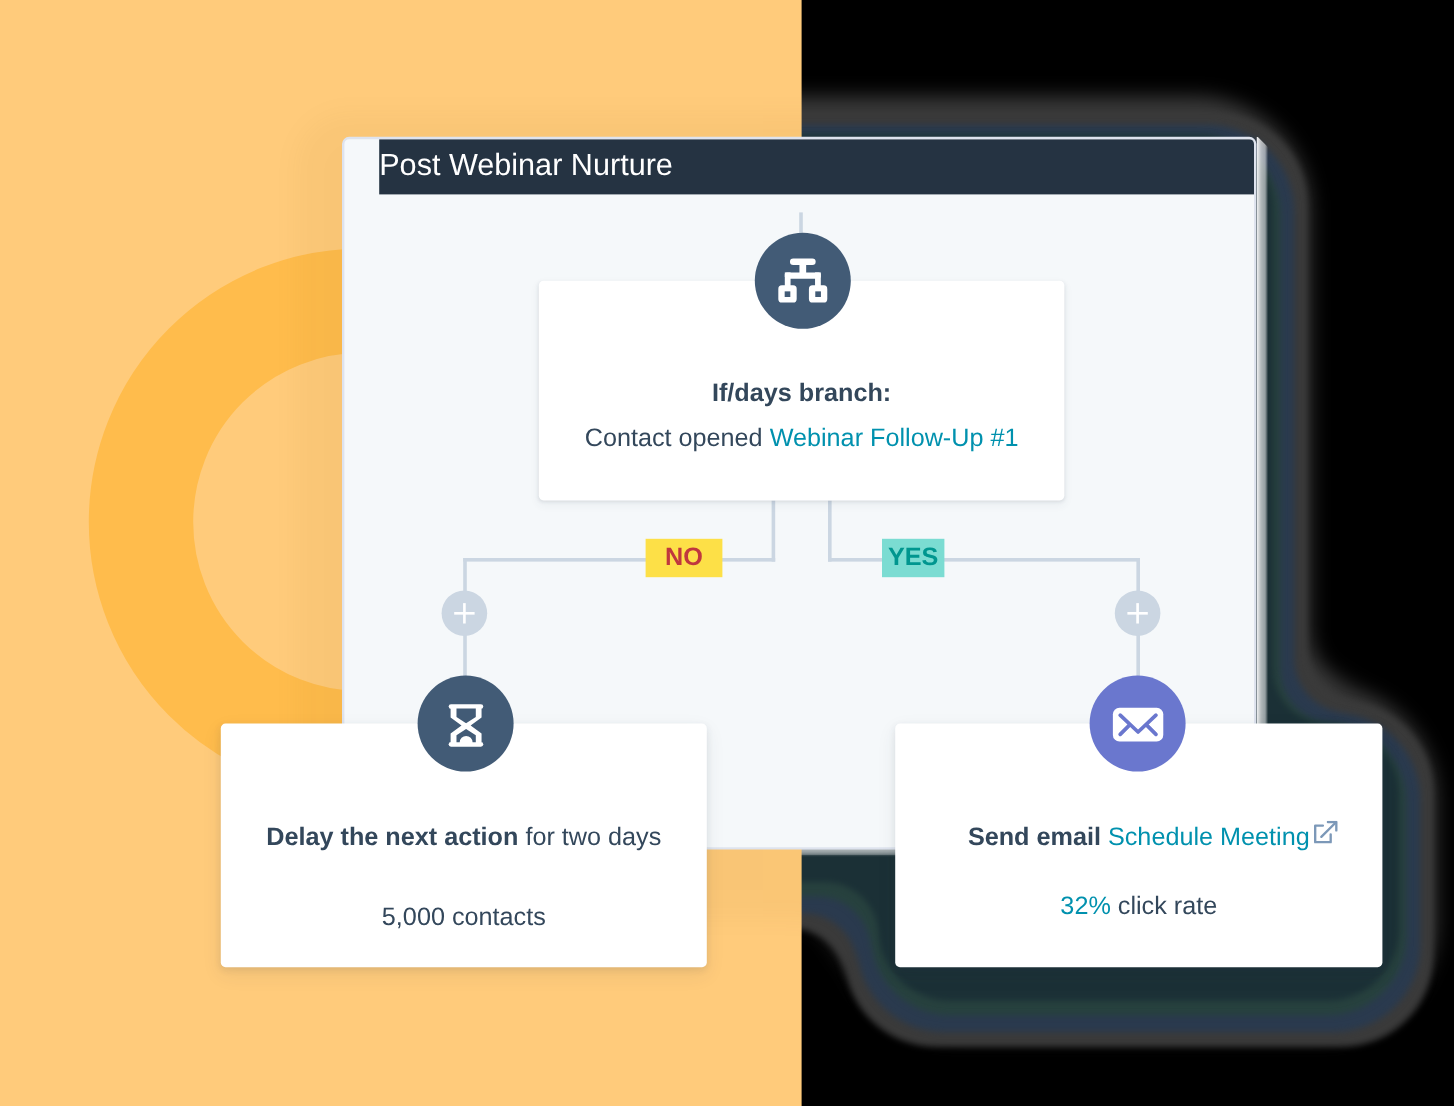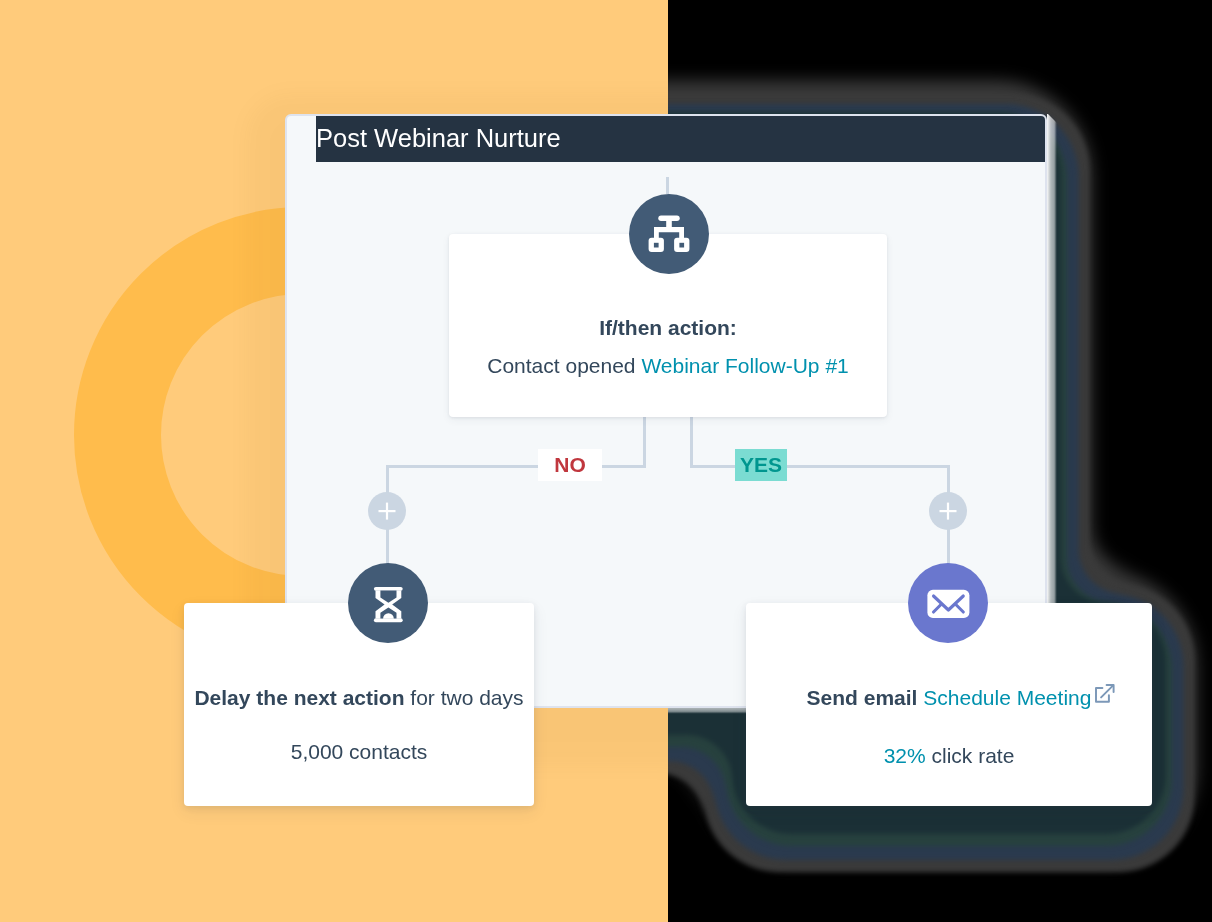--- a/index.html
+++ b/index.html
@@ -27,21 +27,21 @@
   
   .ic{position:absolute;width:80px;height:80px;border-radius:50%;z-index:20;}
   .ic svg{display:block;}
   .plus{position:absolute;width:38px;height:38px;border-radius:50%;background:#CBD6E2;}
 
   
   .card{position:absolute;background:#fff;border-radius:4px;z-index:10;}
   #bcard{left:449px;top:234px;width:438px;height:183px;
          box-shadow:0 1px 3px rgba(45,62,80,.10),0 3px 8px rgba(45,62,80,.06);}
   .bigcard{position:absolute;background:#fff;border-radius:4px;z-index:10;}
-  #dcard{left:184px;top:603px;width:350px;height:203px;
+  #dcard{left:184px;top:603px;width:405px;height:203px;
          box-shadow:0 2px 6px rgba(45,62,80,.10),0 6px 16px rgba(45,62,80,.08);}
   #ecard{left:746px;top:603px;width:406px;height:203px;
          box-shadow:0 2px 6px rgba(45,62,80,.10),0 6px 16px rgba(45,62,80,.08);}
 
   .ctxt{position:absolute;width:100%;text-align:center;color:#33475B;white-space:nowrap;}
   .b{font-weight:bold;font-size:21px;}
   .r{font-size:21px;}
   .teal{color:#0091AE;}
   .xlink{position:absolute;left:349px;top:81px;}
 
@@ -102,21 +102,21 @@
 
   <div class="ln" style="left:643px;top:417px;width:3px;height:51px;"></div>
   <div class="ln" style="left:690px;top:417px;width:3px;height:51px;"></div>
   <div class="ln" style="left:386px;top:465px;width:260px;height:3px;"></div>
   <div class="ln" style="left:690px;top:465px;width:260px;height:3px;"></div>
   <div class="ln" style="left:386px;top:465px;width:3px;height:30px;"></div>
   <div class="ln" style="left:947px;top:465px;width:3px;height:30px;"></div>
   <div class="ln" style="left:386px;top:528px;width:3px;height:40px;"></div>
   <div class="ln" style="left:947px;top:528px;width:3px;height:40px;"></div>
 
-  <div class="chip" style="left:538px;top:449px;width:64px;background:#ffffff;color:#C0373E;">
+  <div class="chip" style="left:538px;top:449px;width:64px;background:#fde047;color:#C0373E;">
     <span>NO</span>
   </div>
   <div class="chip" style="left:735px;top:449px;width:52px;background:#7BDCD2;color:#00968F;">
     <span>YES</span>
   </div>
 
   <div class="plus" style="left:368px;top:492px;">
     <svg width="38" height="38" viewBox="0 0 38 38">
       <rect x="10.5" y="18" width="17" height="2.2" fill="#fff"></rect>
       <rect x="17.9" y="10.6" width="2.2" height="17" fill="#fff"></rect>
@@ -140,21 +140,21 @@
         <rect x="19.6" y="43.8" width="15.3" height="14.3" rx="3"></rect>
         <rect x="45.1" y="43.8" width="15.3" height="14.3" rx="3"></rect>
       </g>
       <rect x="24.9" y="48.8" width="4.7" height="4.7" fill="#425B76"></rect>
       <rect x="50.4" y="48.8" width="4.7" height="4.7" fill="#425B76"></rect>
     </svg>
   </div>
 
   <div id="bcard" class="card">
     <div class="ctxt b" style="top:82px;">
-      <span>If/then action:</span>
+      <span>If/days branch:</span>
     </div>
     <div class="ctxt r" style="top:120px;">
       <span>Contact opened </span><span class="teal">Webinar Follow-Up #1</span>
     </div>
   </div>
 
   <div class="ic" style="left:348px;top:563px;background:#425B76;">
     <svg width="80" height="80" viewBox="0 0 80 80">
       <g fill="#fff">
         <rect x="25.9" y="23.9" width="28.8" height="3.9" rx="1.95"></rect>
@@ -163,21 +163,21 @@
       </g>
       <path d="M32.4 27.4 H48.5 V34.4 L40.4 39.7 L32.4 34.4 Z" fill="#425B76"></path>
       <path d="M32.4 55.6 V49.8 L40.4 44.6 L48.5 49.8 V55.6 H45.8 A5.3 5.3 0 0 0 35.1 55.6 Z" fill="#425B76"></path>
     </svg>
   </div>
 
   <div class="bigcard" id="dcard">
     <div class="ctxt" style="top:83px;">
       <span class="b">Delay the next action</span><span class="r"> for two days</span>
     </div>
-    <div class="ctxt r" style="top:137px;">
+    <div class="ctxt r" style="top:150px;">
       <span>5,000 contacts</span>
     </div>
   </div>
 
   <div class="ic" style="left:908px;top:563px;background:#6A77CE;">
     <svg width="80" height="80" viewBox="0 0 80 80">
       <rect x="19.4" y="26.8" width="42" height="28.1" rx="5.5" fill="#fff"></rect>
       <g fill="none" stroke="#6A77CE" stroke-width="3.1" stroke-linecap="round" stroke-linejoin="round">
         <path d="M25.5 33 L40.4 47 L55.3 33"></path>
         <path d="M25.5 49 L33 41.5"></path>

